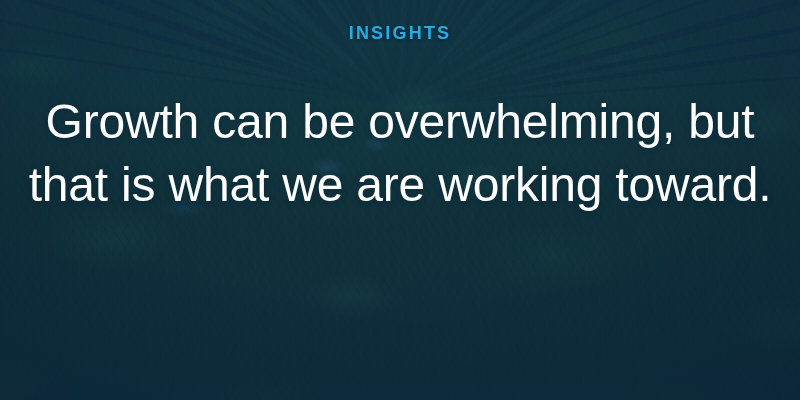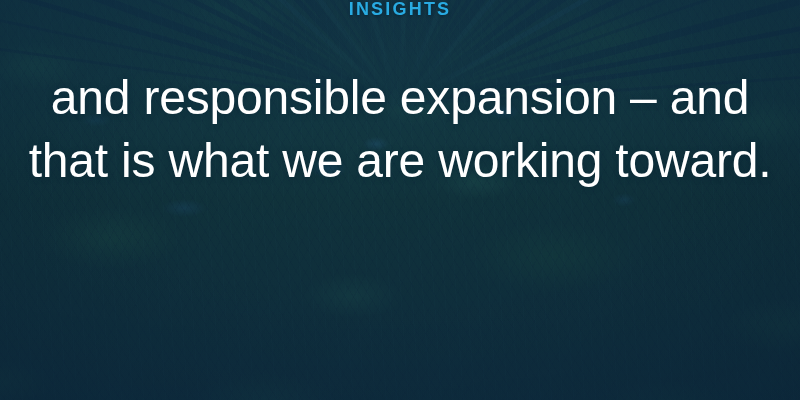--- a/index.html
+++ b/index.html
@@ -127,20 +127,21 @@
     background: radial-gradient(ellipse 85% 78% at 50% 45%, rgba(0,0,0,0) 40%, rgba(8,32,52,0.40) 100%);
   }
 
   
   #content {
     position: absolute;
     inset: 0;
     display: flex;
     flex-direction: column;
     align-items: center;
+    padding-top: 24px;
     box-sizing: border-box;
   }
   #eyebrow {
     font-size: 18px;
     font-weight: bold;
     letter-spacing: 2.2px;
     color: #29abe2;
     text-transform: uppercase;
     line-height: 1;
     text-shadow: 0 1px 3px rgba(6,28,44,0.55);
@@ -221,18 +222,18 @@
 
     <div class="streaks"></div>
     <div class="tint"></div>
     <div class="tint2"></div>
     <div class="vignette"></div>
   </div>
 
   <div id="content">
     <div id="eyebrow">INSIGHTS</div>
     <div id="headline">
-      <span class="ln">and responsible expansion – and</span>
+      <span class="ln">Growth can be overwhelming, but</span>
       <span class="ln">that is what we are working toward.</span>
     </div>
   </div>
 
 </div>
 
 </body></html>

